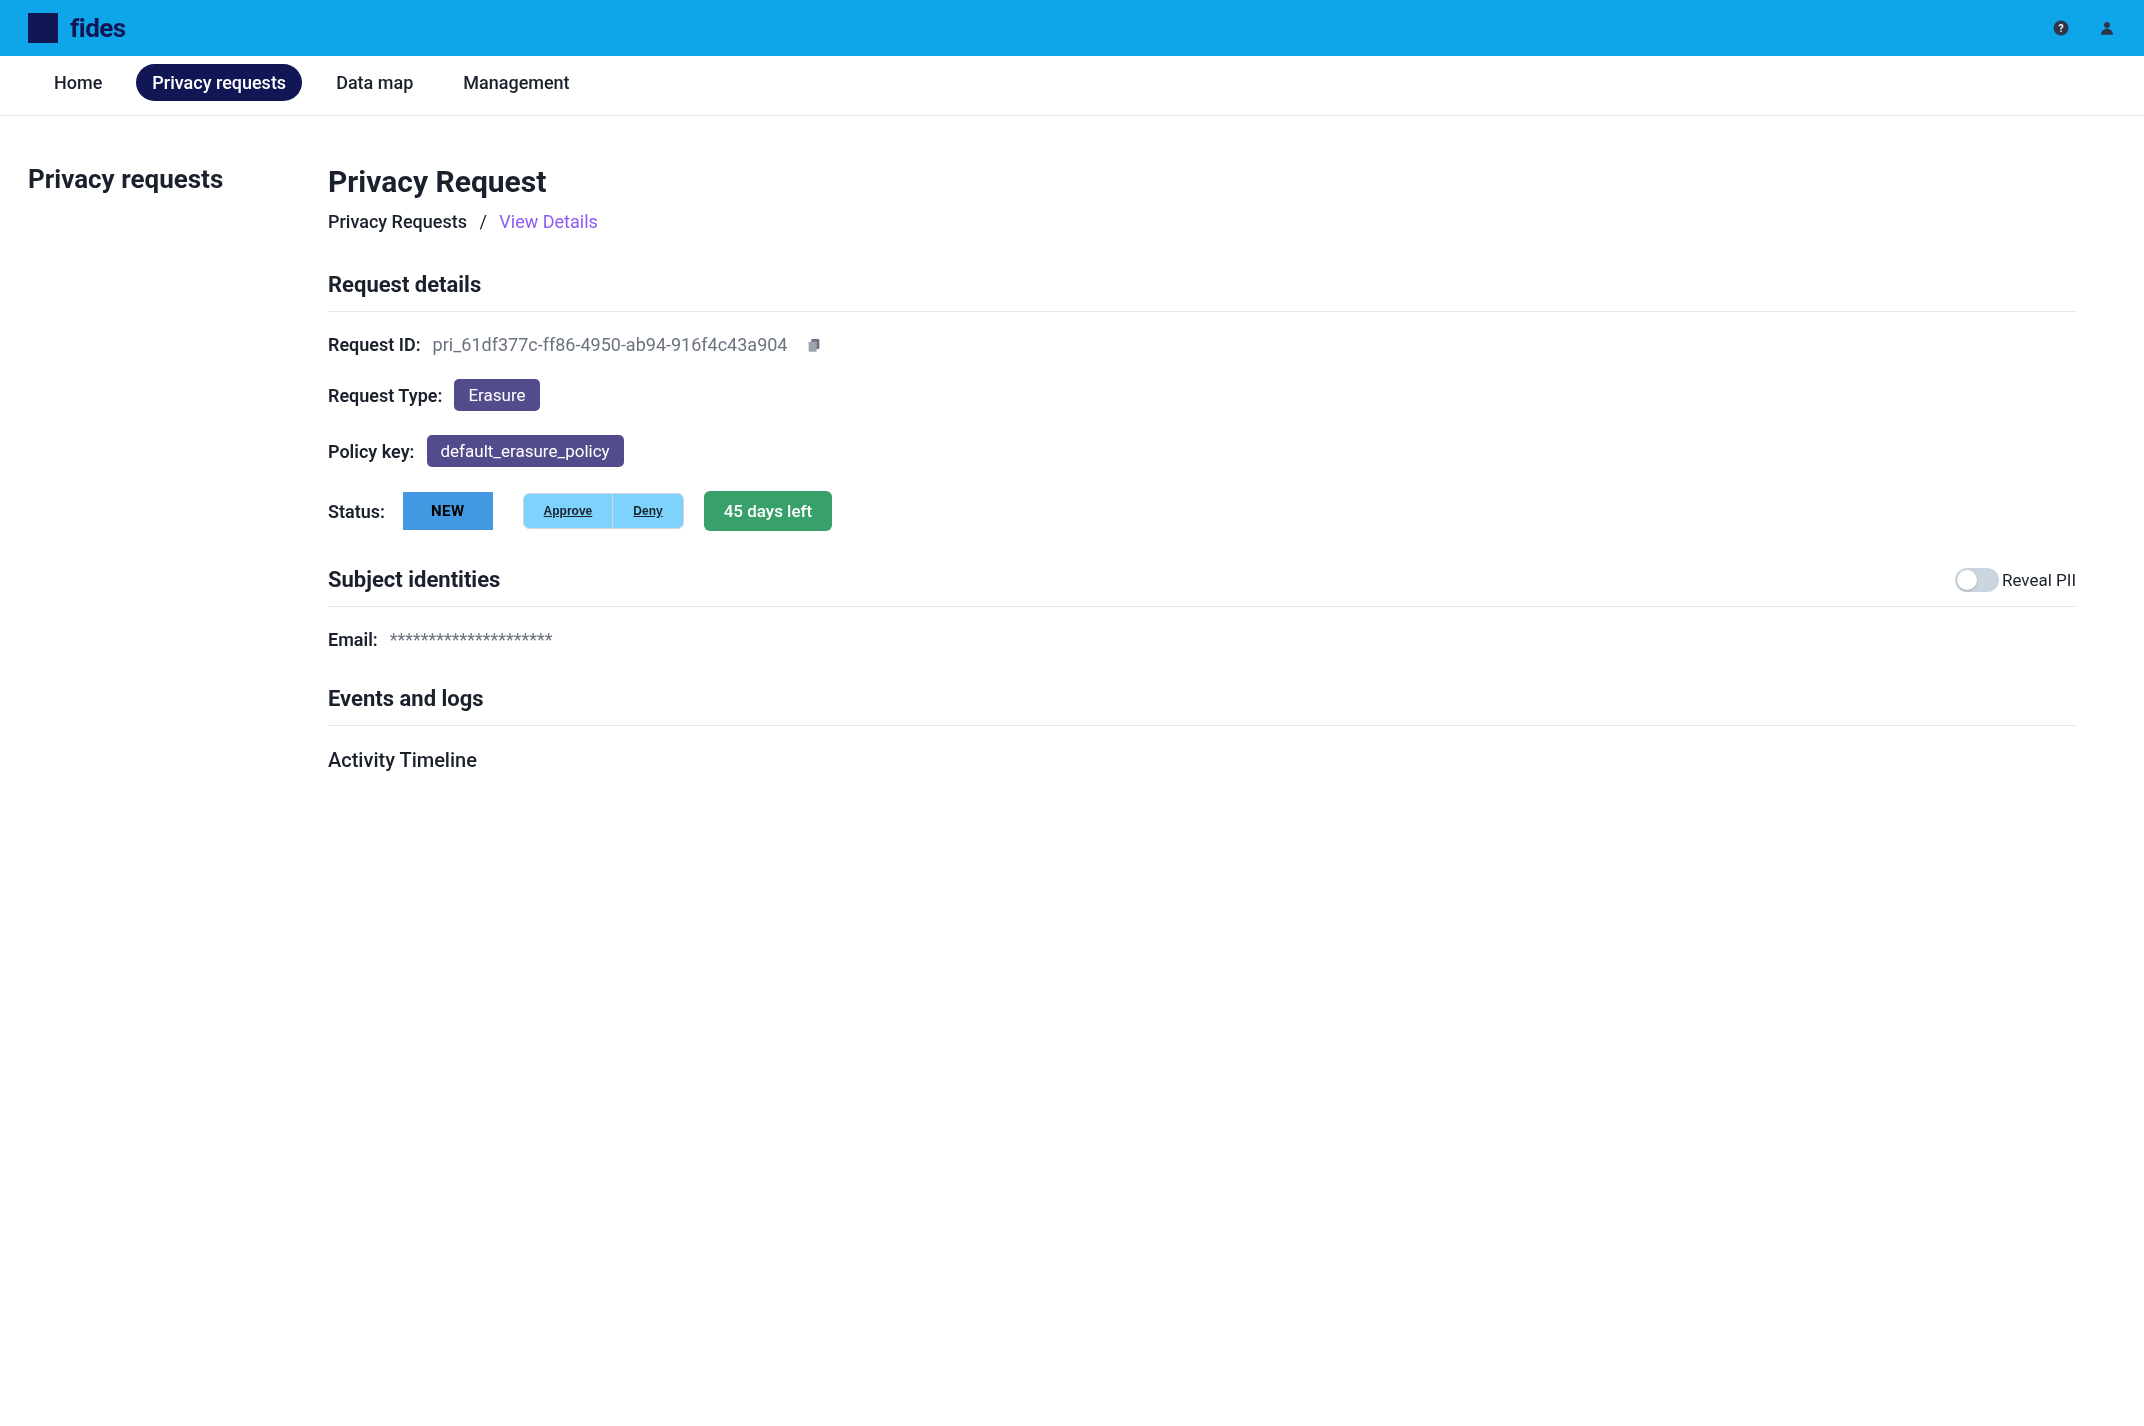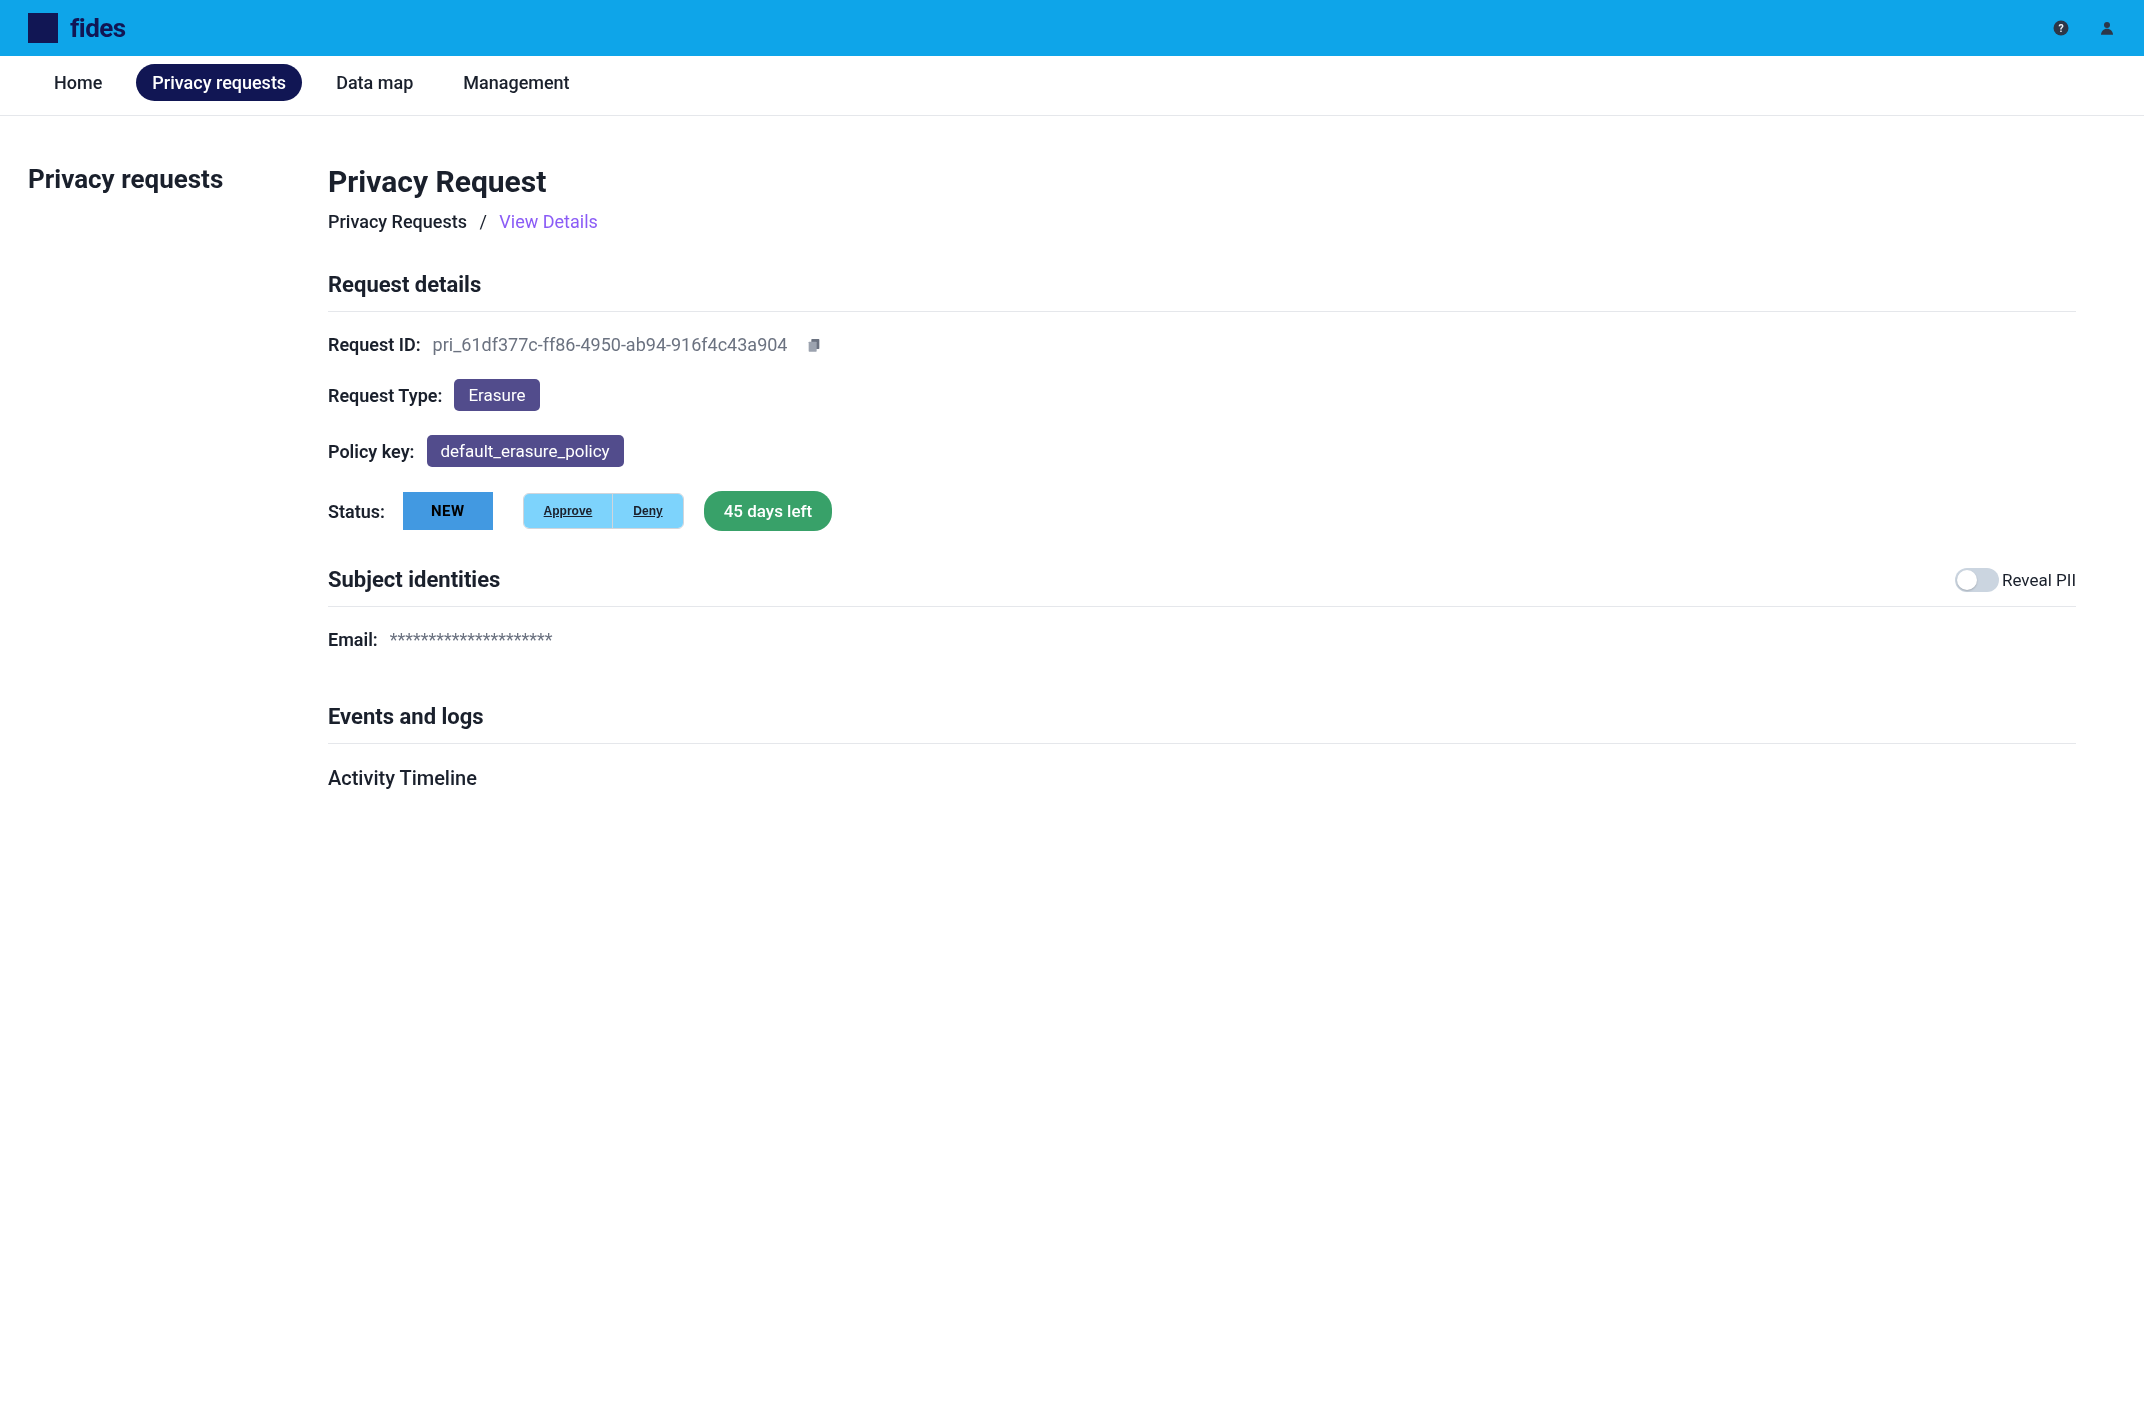--- a/index.html
+++ b/index.html
@@ -195,21 +195,21 @@
       color: #1a202c;
       text-decoration: underline;
     }
     .btn-group button:first-child {
       border-right: 1px solid #d1d5db;
     }
     .days-left {
       background: #38a169;
       color: #fff;
       padding: 10px 20px;
-      border-radius: 18px;
+      border-radius: 6px;
       font-size: 17px;
       font-weight: 500;
       margin-left: 8px;
     }
     .section-header-row {
       display: flex;
       align-items: center;
       justify-content: space-between;
       margin-bottom: 14px;
     }
@@ -234,21 +234,21 @@
       position: absolute;
       top: 2px;
       left: 2px;
       width: 20px;
       height: 20px;
       background: #fff;
       border-radius: 50%;
       box-shadow: 0 1px 2px rgba(0,0,0,0.2);
     }
     .events-title {
-      margin-top: 54px;
+      margin-top: 36px;
     }
     .activity-heading {
       font-size: 20px;
       font-weight: 500;
       color: #1a202c;
     }
   </style>
 </head>
 <body>
 

